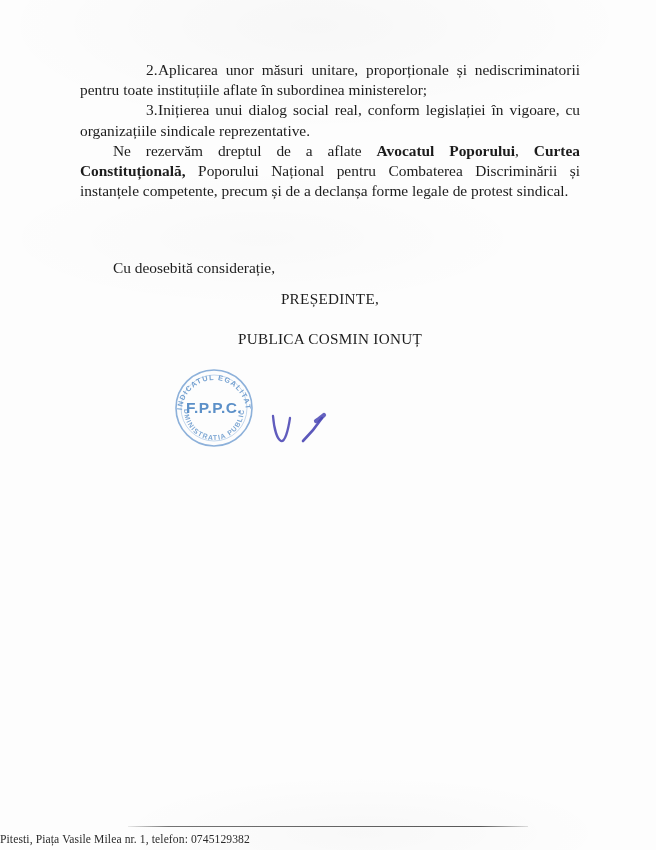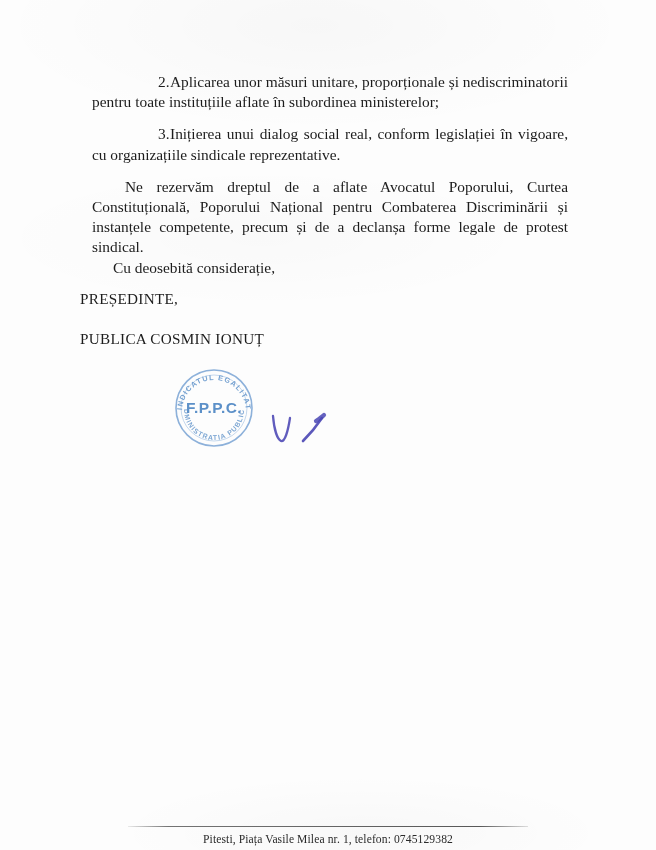--- a/index.html
+++ b/index.html
@@ -29,52 +29,52 @@
   }
 
   .body-block {
     position: absolute;
     left: 80px;
     top: 60px;
     width: 500px;
   }
 
   p.para {
-    margin: 12px;
+    margin: 0;
     font-size: 15.4px;
     line-height: 20.2px;
     text-align: justify;
     text-justify: inter-word;
     text-indent: 33px;
     hyphens: none;
   }
   p.para .numlab {
     display: inline-block;
     width: 45px;
   }
   p.para b {
-    font-weight: normal;
+    font-weight: bold;
   }
 
   .salutation {
     position: absolute;
     left: 113px;
     top: 221px;
     font-size: 15.4px;
     line-height: 20px;
     white-space: nowrap;
     margin-top: 37px;
   }
 
   .signature-block {
     position: absolute;
     left: 80px;
     top: 290px;
     width: 500px;
-    text-align: left;
+    text-align: center;
   }
   .sig-role {
     font-size: 15.2px;
     letter-spacing: 0.3px;
   }
   .sig-name {
     margin-top: 22px;
     font-size: 15.2px;
     letter-spacing: 0.3px;
   }
@@ -99,21 +99,21 @@
     height: 46px;
   }
   .handsign svg { display: block; overflow: visible; }
 
   
   .footer {
     position: absolute;
     left: 0;
     top: 826px;
     width: 656px;
-    text-align: center;
+    text-align: left;
   }
   .footer-rule {
     width: 400px;
     height: 1px;
     margin: 0 auto 6px auto;
     background: linear-gradient(to right,
       rgba(120,120,120,0.15),
       rgba(70,70,70,0.75) 10%,
       rgba(60,60,60,0.85) 88%,
       rgba(130,130,130,0.25));

